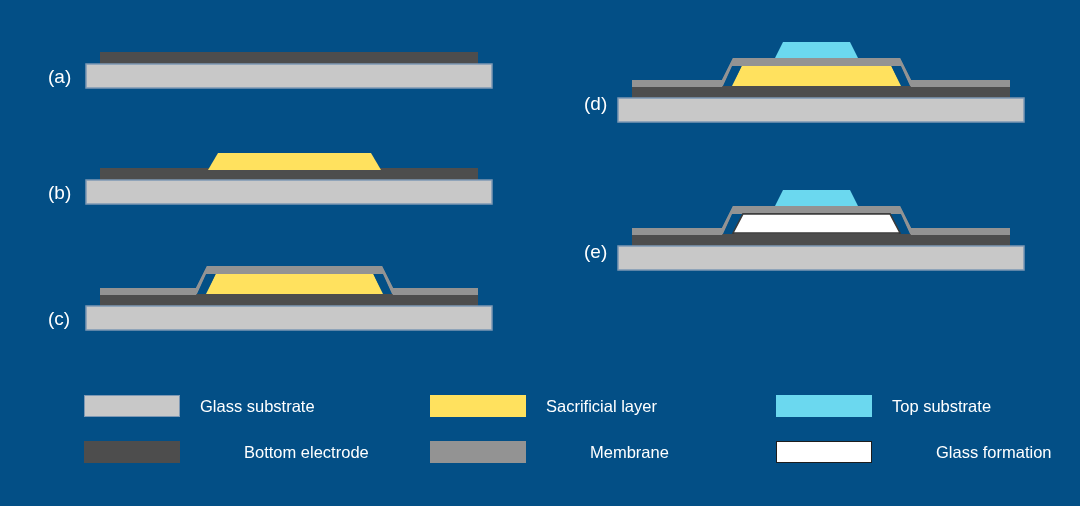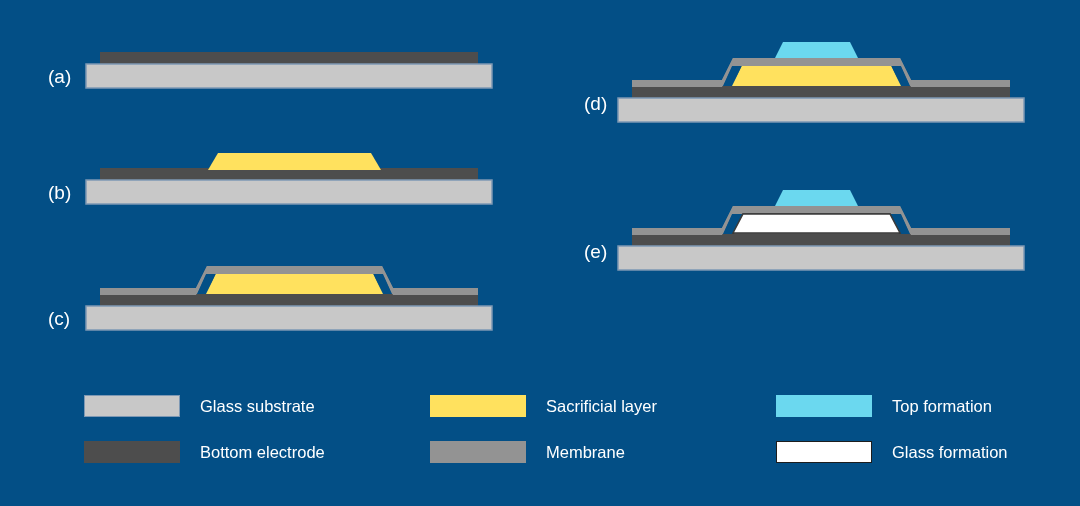--- a/index.html
+++ b/index.html
@@ -49,21 +49,21 @@
   .legend-col.c2 { left: 430px; }
   .legend-col.c3 { left: 776px; }
   .legend-row {
     position: absolute;
     left: 0;
     height: 24px;
     display: flex;
     align-items: center;
   }
   .legend-row.r1 { top: 14px; }
-  .legend-row.r2 { top: 60px; }
+  .legend-row.r2 { top: 60px; gap: 44px; }
   .swatch {
     width: 96px;
     height: 22px;
     box-sizing: border-box;
     flex: 0 0 auto;
   }
   .legend-text {
     margin-left: 20px;
     font-family: "Liberation Sans", sans-serif;
     font-size: 16.5px;
@@ -146,21 +146,21 @@
       </div>
       <div class="legend-row r1">
         <span class="swatch" style="background:#ffe15e;"></span>
         <span class="legend-text">Sacrificial layer</span>
       </div>
     </div>
 
     <div class="legend-col c3">
       <div class="legend-row r1">
         <span class="swatch" style="background:#6bd8ef;"></span>
-        <span class="legend-text">Top formation</span>
+        <span class="legend-text">Top substrate</span>
       </div>
       <div class="legend-row r2">
         <span class="swatch" style="background:#ffffff;border:1.5px solid #1d1d1d;"></span>
         <span class="legend-text">Glass formation</span>
       </div>
     </div>
 
   </div>
 </div>
 

